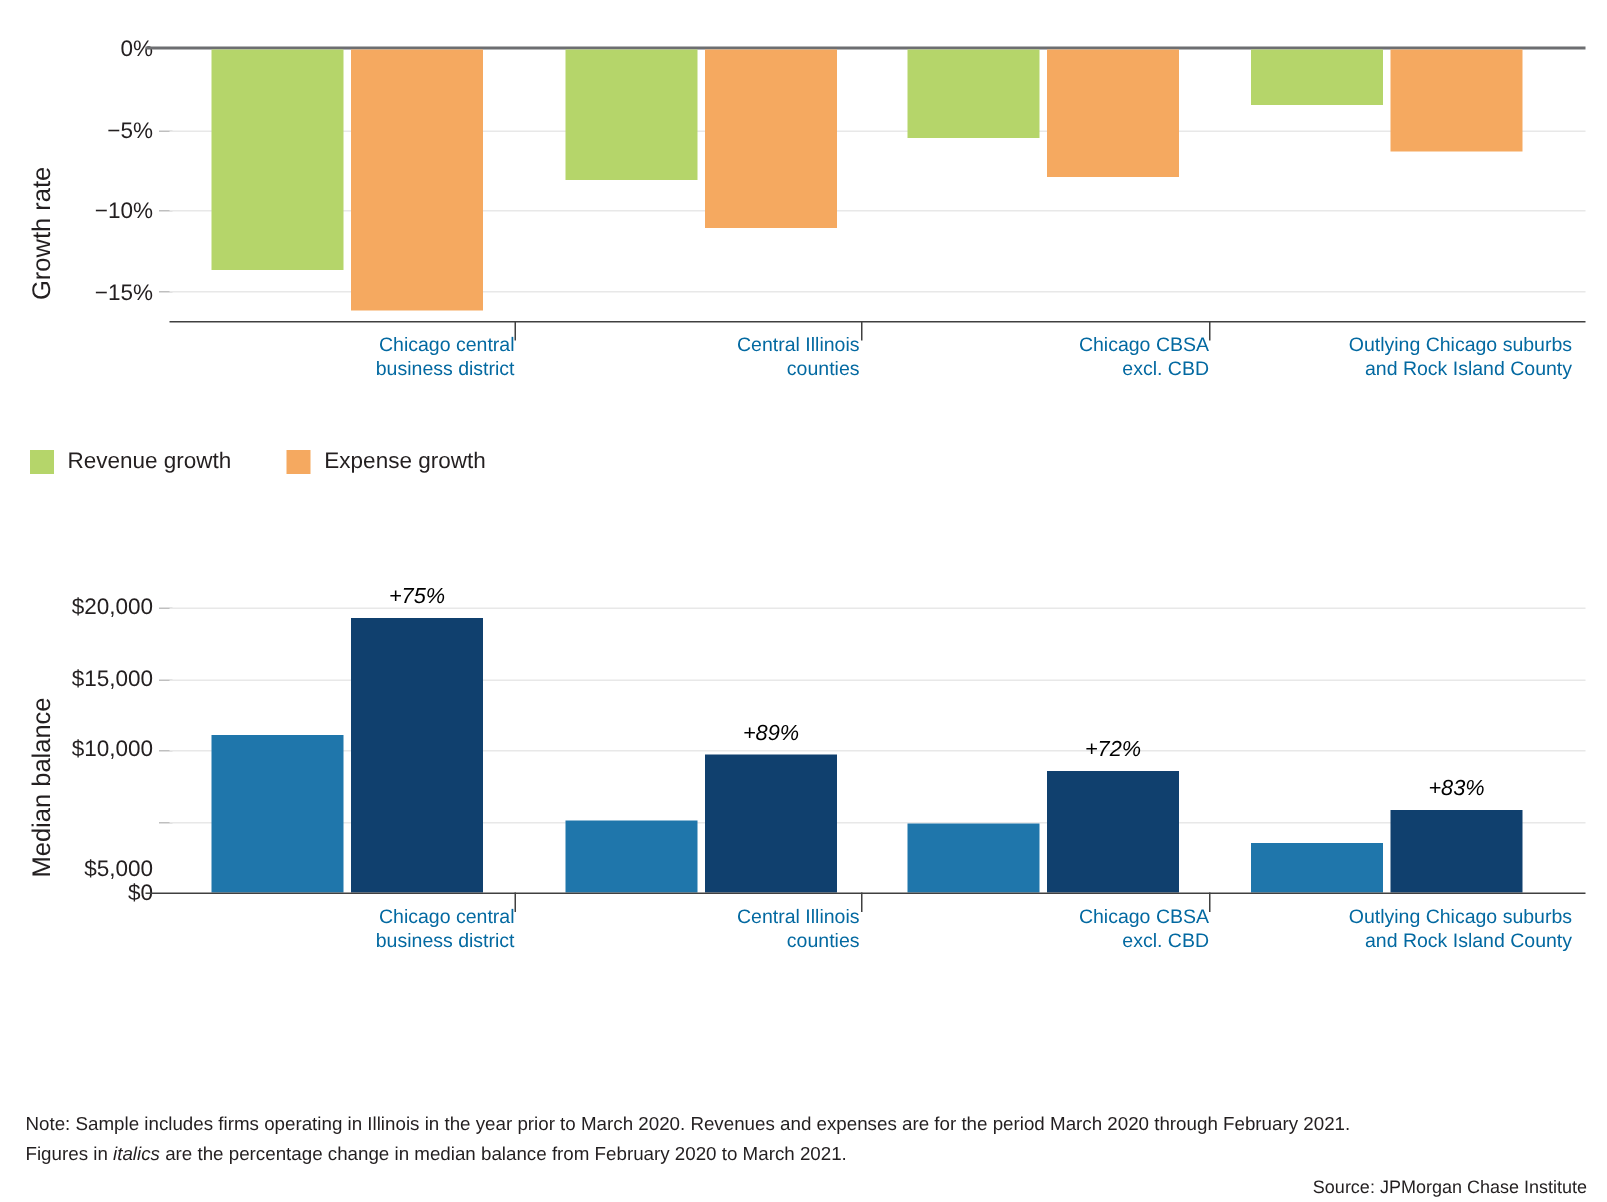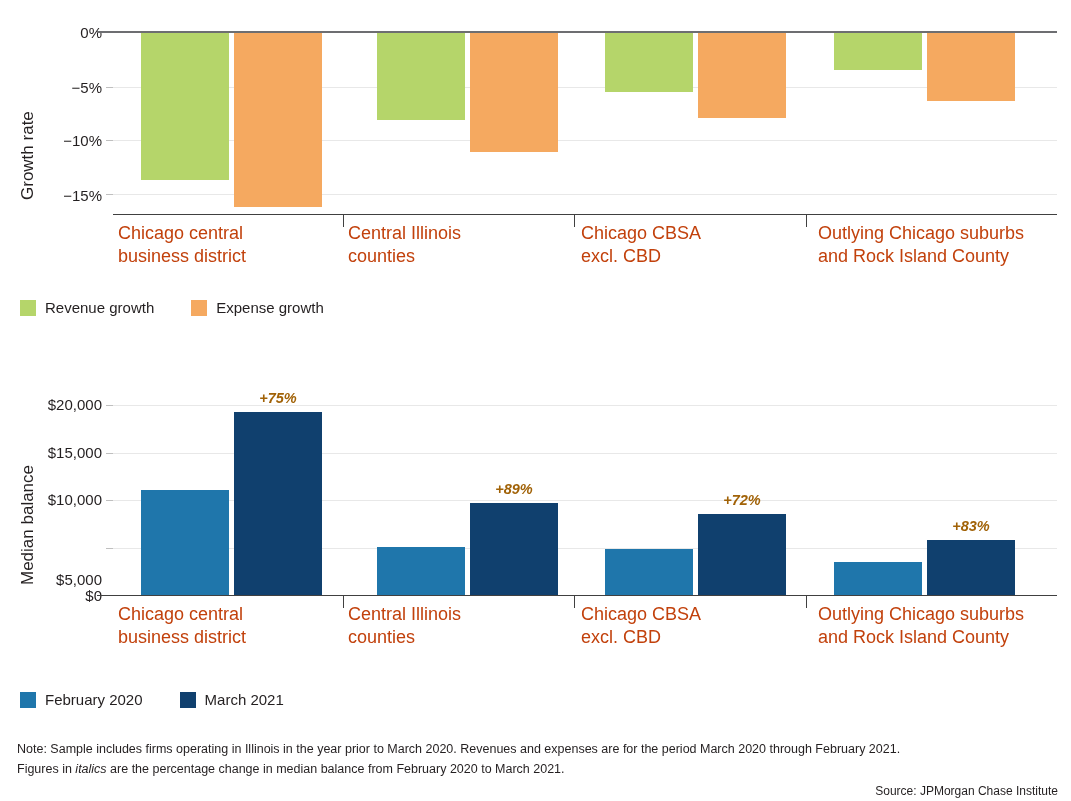--- a/index.html
+++ b/index.html
@@ -60,32 +60,32 @@
     color: #231f20;
     transform: rotate(-90deg);
     transform-origin: left top;
     white-space: nowrap;
   }
   .bar {
     position: absolute;
   }
   .cat-label {
     position: absolute;
-    text-align: left;
-    font-size: 18px;
+    text-align: right;
+    font-size: 13px;
     line-height: 1.25;
-    color: #c2410c;
+    color: #0369a1;
   }
   .bar-annot {
     position: absolute;
     text-align: center;
     font-size: 14.5px;
-    font-weight: bold;
+    font-weight: normal;
     font-style: italic;
-    color: #a16207;
+    color: #000000;
     white-space: nowrap;
   }
 
   
   .legend {
     position: absolute;
     display: flex;
     align-items: center;
     gap: 9px;
     font-size: 15px;
@@ -237,29 +237,19 @@
   </div>
   <div class="cat-label" style="left:581px; top:603px; width:225px;">
     <div>Chicago CBSA</div>
     <div>excl. CBD</div>
   </div>
   <div class="cat-label" style="left:818px; top:603px; width:230px;">
     <div>Outlying Chicago suburbs</div>
     <div>and Rock Island County</div>
   </div>
 
-  <div class="legend" style="left:20px; top:691px;">
-    <span class="legend-item">
-      <span class="swatch" style="background:#1f76ab;"></span>
-      <span>February 2020</span>
-    </span>
-    <span class="legend-item">
-      <span class="swatch" style="background:#10406e;"></span>
-      <span>March 2021</span>
-    </span>
-  </div>
 </div>
 
 <div class="note" style="top:740px;">Note: Sample includes firms operating in Illinois in the year prior to March 2020. Revenues and expenses are for the period March 2020 through February 2021.</div>
 <div class="note" style="top:760px;">
   <span>Figures in </span><em>italics</em><span> are the percentage change in median balance from February 2020 to March 2021.</span>
 </div>
 <div class="source" style="top:784px;">Source: JPMorgan Chase Institute</div>
 
 </body></html>

